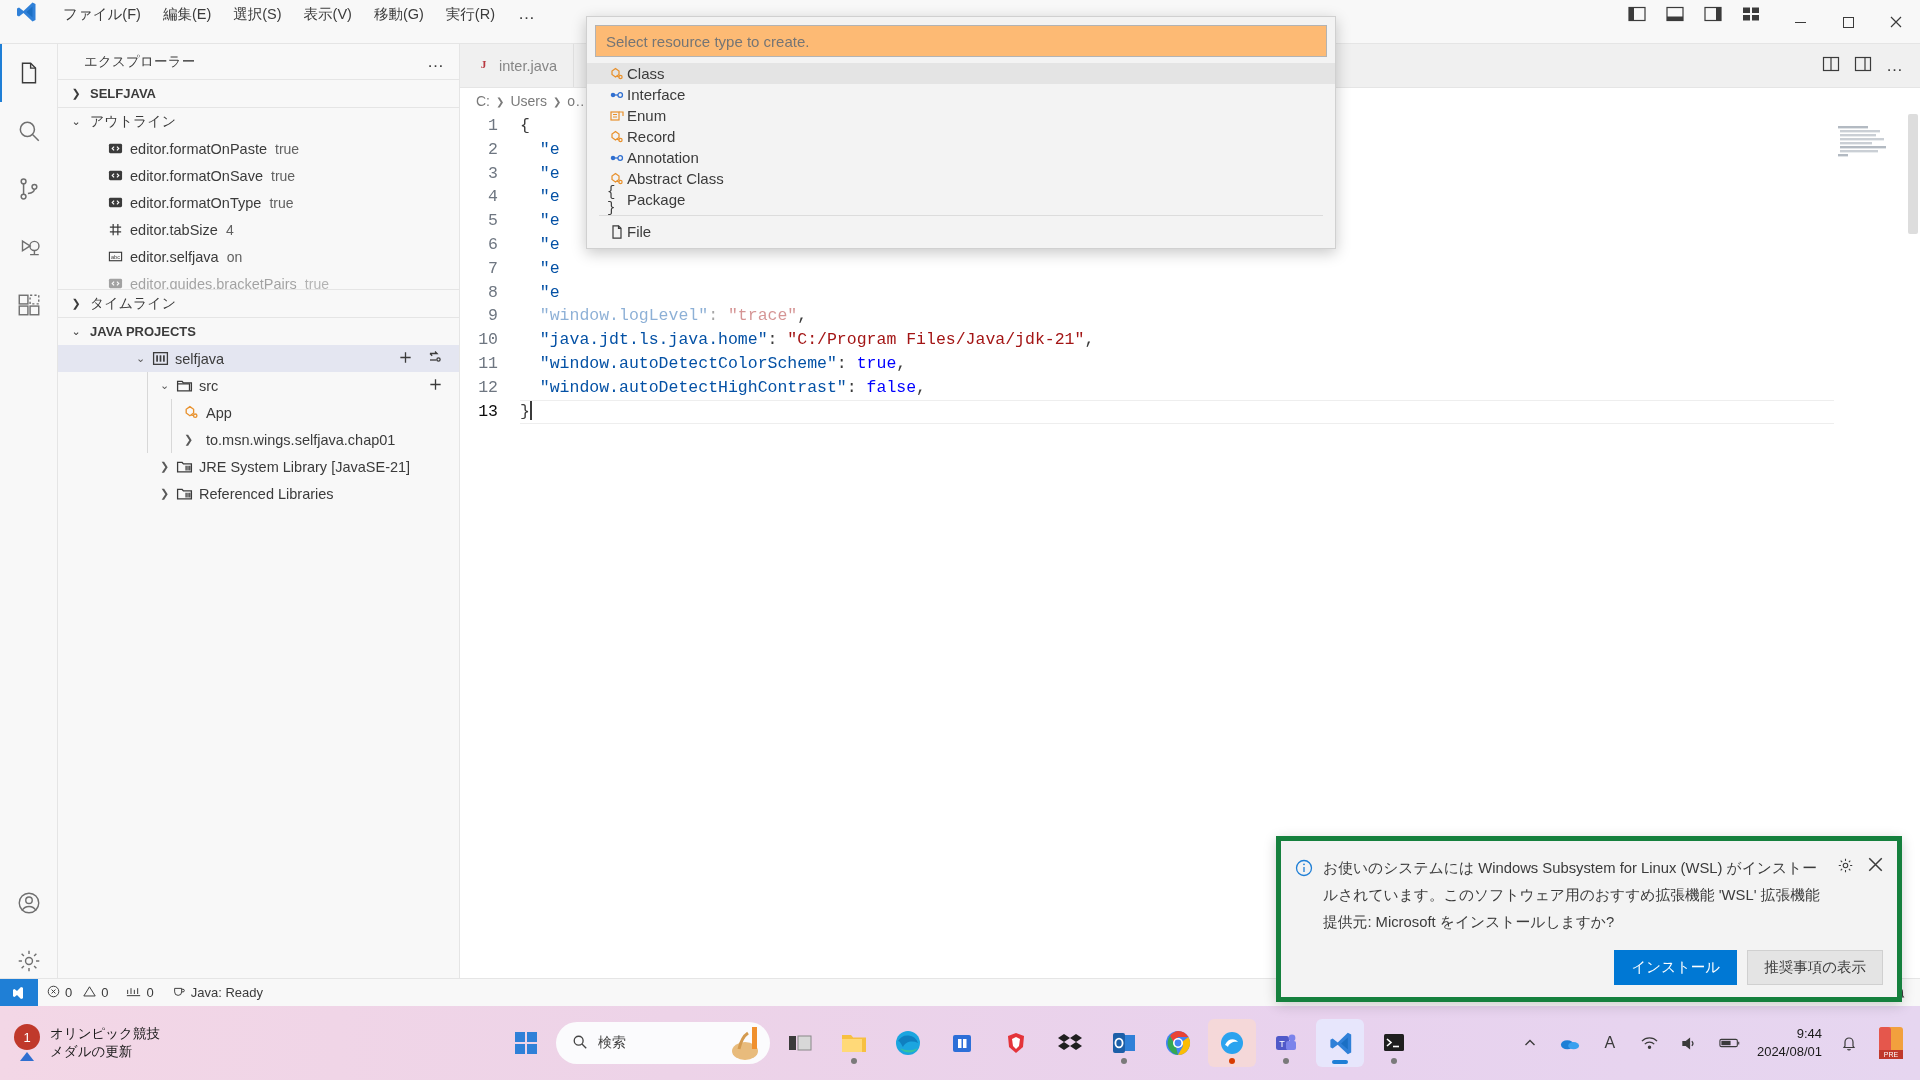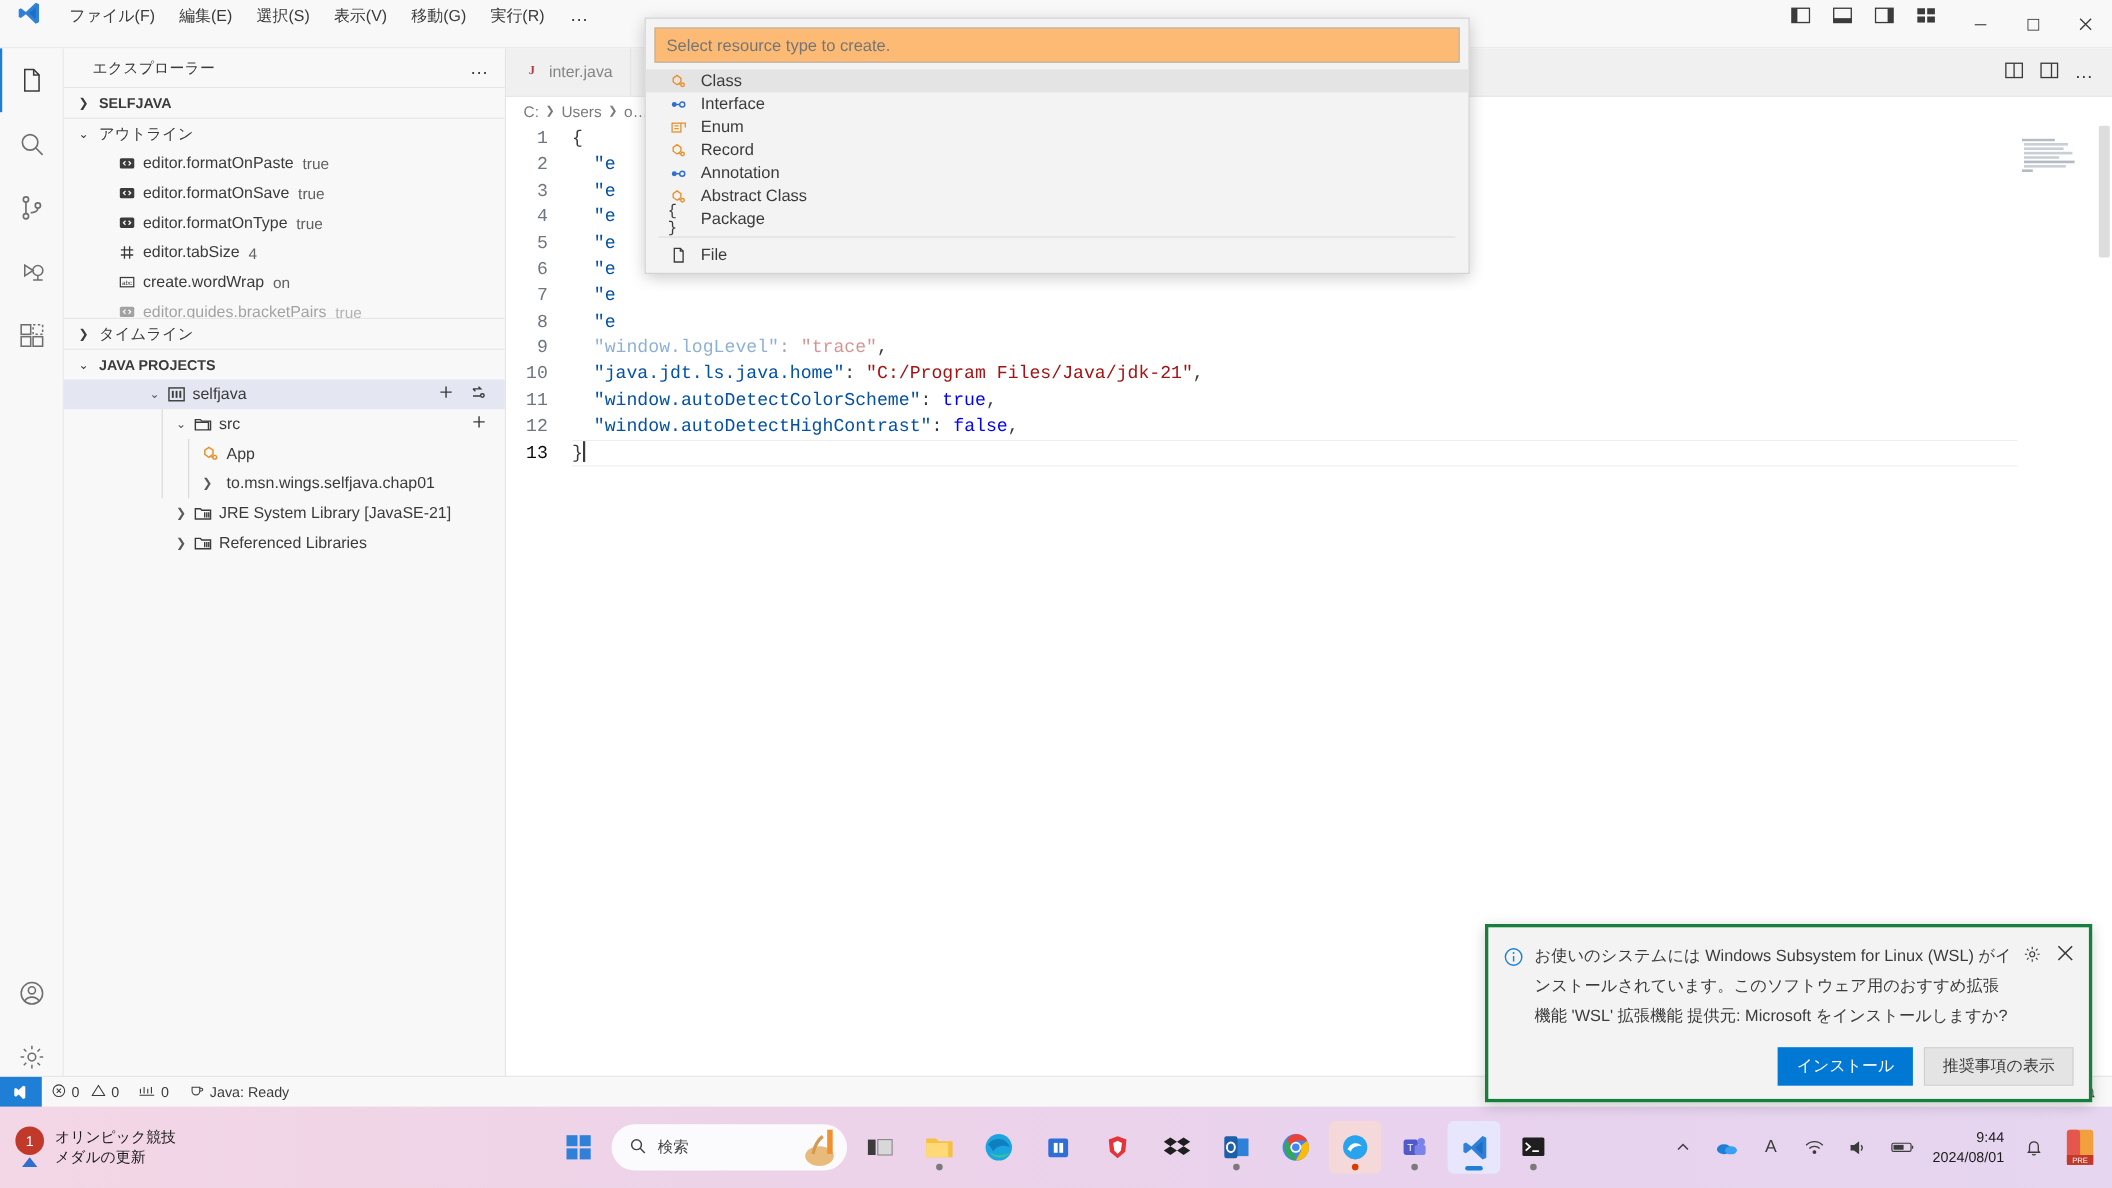--- a/index.html
+++ b/index.html
@@ -114,31 +114,31 @@
     background:#f3f3f3; border:1px solid #d0d0d0;
     box-shadow:0 4px 14px rgba(0,0,0,.22); z-index:50;
   }
   .qp-input-wrap { padding:8px 8px 6px 8px; }
   .qp-input {
     width:100%; height:32px; border:1px solid #b3b3b3; background:#fdba74; outline:none;
     font-family:"Liberation Sans",sans-serif; font-size:15px; color:#6b6b6b; padding:0 10px;
   }
   .qp-list { padding-bottom:6px; }
   .qp-item {
-    height:21px; display:flex; align-items:center; gap:10px; padding-left:20px;
+    height:21px; display:flex; align-items:center; padding-left:20px;
     font-size:15px; color:#3b3b3b; cursor:pointer;
   }
   .qp-item.selected { background:#e4e4e4; }
   .qp-item .qico { width:20px; display:flex; align-items:center; justify-content:center; }
   .qp-sep { height:1px; background:#dcdcdc; margin:5px 12px; }
 
   
   .notification {
-    position:absolute; right:18px; bottom:78px; width:552px;
-    background:#f3f3f3; border:3px solid #15803d; box-shadow:0 3px 12px rgba(0,0,0,.18);
+    position:absolute; right:18px; bottom:78px; width:626px;
+    background:#f3f3f3; border:5px solid #15803d; box-shadow:0 3px 12px rgba(0,0,0,.18);
     padding:14px 14px 12px 14px; z-index:40;
   }
   .notif-top { display:flex; gap:10px; }
   .notif-msg { flex:1; font-size:14.8px; line-height:27px; color:#3b3b3b;}
   .notif-icons { display:flex; gap:14px; padding-top:2px; }
   .notif-btns { display:flex; justify-content:flex-end; gap:10px; margin-top:14px;}
   .btn {
     font-size:14.5px; padding:7px 16px; cursor:pointer; border:1px solid transparent;
     font-family:"Liberation Sans",sans-serif;
   }
@@ -361,21 +361,21 @@
         <span class="label">editor.tabSize</span>
         <span class="val">4</span>
       </div>
       <div class="tree-row" style="padding-left:46px;">
         <span class="tico">
           <svg width="15" height="15" viewBox="0 0 16 16">
               <rect x="1.5" y="3.5" width="13" height="9" fill="none" stroke="#3b3b3b" stroke-width="1.2"></rect>
               <text x="8" y="10.5" font-size="6" text-anchor="middle" fill="#3b3b3b" font-family="sans-serif">abc</text>
             </svg>
         </span>
-        <span class="label">create.wordWrap</span>
+        <span class="label">editor.selfjava</span>
         <span class="val">on</span>
       </div>
       <div class="tree-row" style="padding-left:46px; opacity:.45;">
         <span class="tico">
           <svg width="15" height="15" viewBox="0 0 16 16">
               <rect x="1" y="3" width="14" height="10" rx="1.5" fill="#3b3b3b"></rect>
               <path d="M6.5 6 4.5 8l2 2M9.5 6l2 2-2 2" stroke="#fff" stroke-width="1.2" fill="none"></path>
             </svg>
         </span>
         <span class="label">editor.guides.bracketPairs</span>

